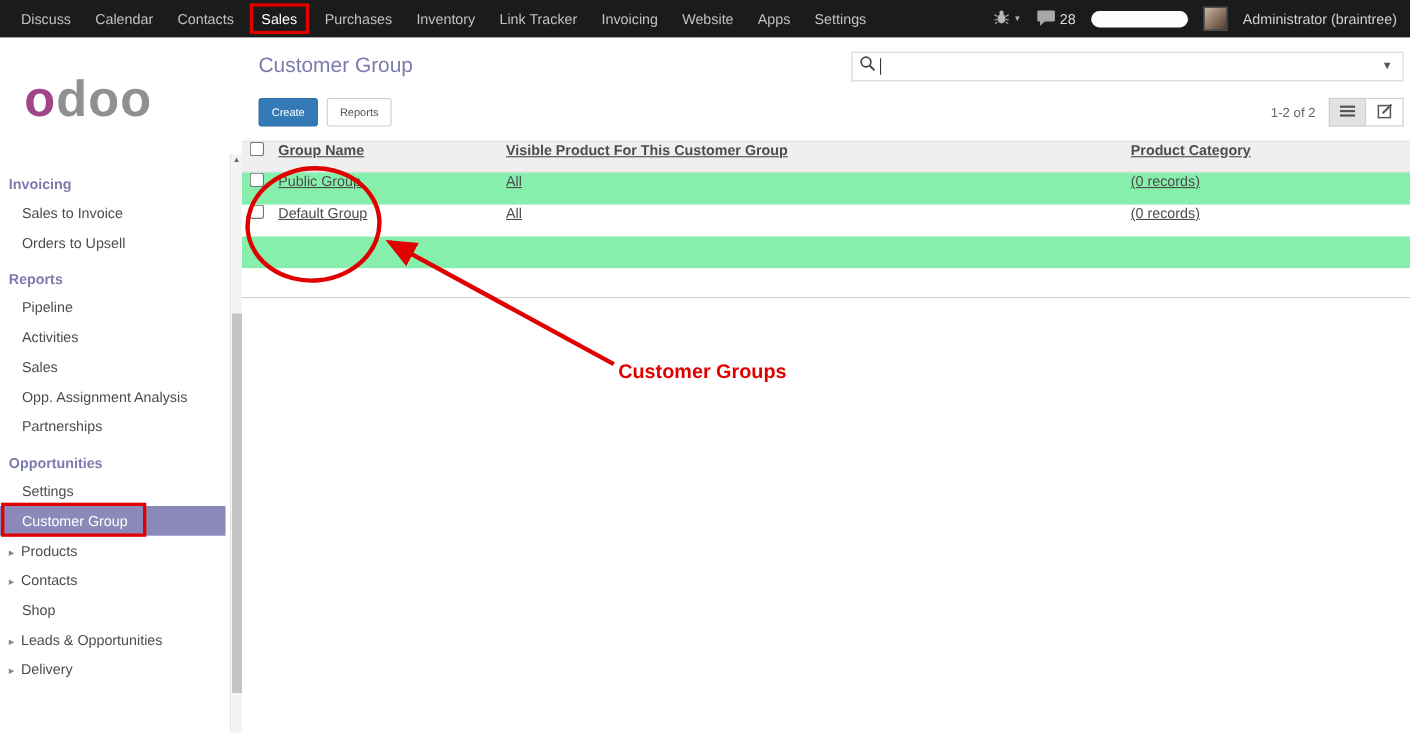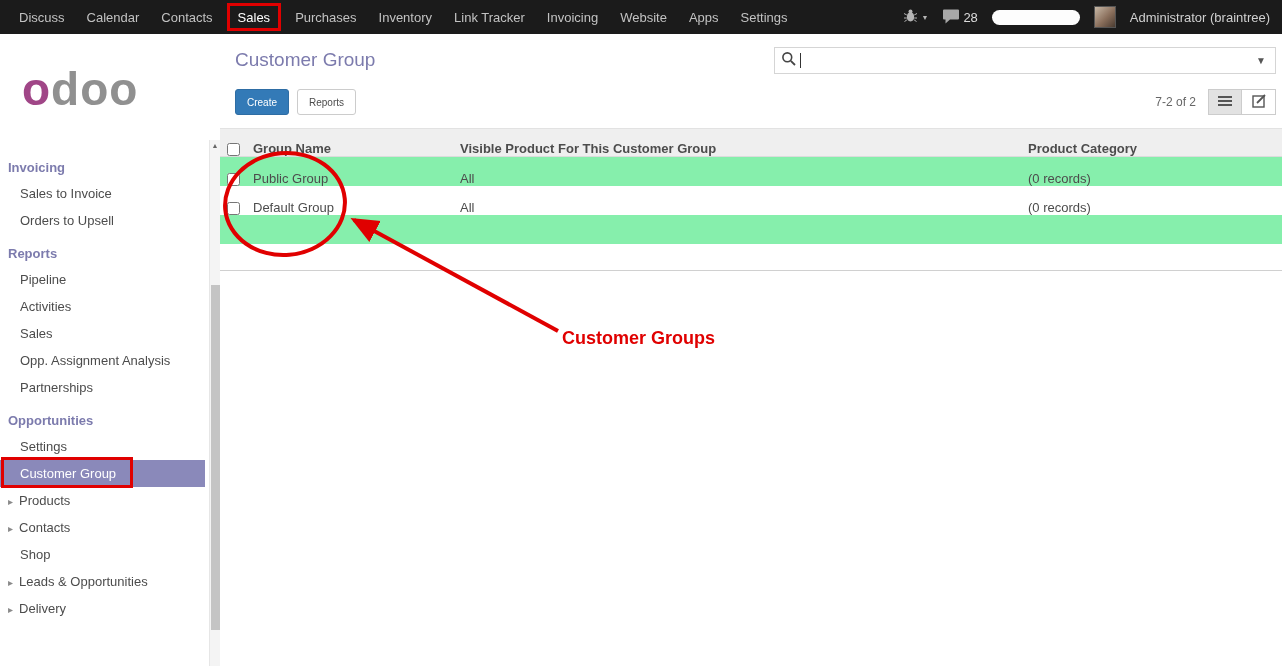--- a/index.html
+++ b/index.html
@@ -62,21 +62,21 @@
   .btn-default{background:#fff;border-color:#ccc;color:#4c4c4c;margin-left:8px;}
   .cp-right{margin-left:auto;display:flex;align-items:center;gap:12px;}
   .pager{font-size:12px;color:#666;}
   .switcher{display:flex;}
   .sw{width:34px;height:26px;border:1px solid #ccc;background:#fff;display:flex;
     align-items:center;justify-content:center;cursor:pointer;padding:0;}
   .sw.active{background:#e2e2e2;}
   .sw + .sw{border-left:none;}
   
   .listview{margin-top:2px;}
-  .lrow{display:flex;align-items:flex-end;font-size:13px;color:#4c4c4c;}
+  .lrow{display:flex;align-items:flex-start;font-size:13px;color:#4c4c4c;text-decoration:underline;}
   .lhead{background:#efefef;font-weight:bold;height:27px;
     border-top:1px solid #e2e2e2;border-bottom:1px solid #dcdcdc;}
   .r{height:29px;}
   .stripe{background:#86efac;}
   .r-last{height:26px;border-bottom:1px solid #d0d0d0;background:#fff;}
   .c-check{width:26px;display:flex;justify-content:center;}
   .c-check input{margin:0;width:13px;height:13px;}
   .c-name{width:214px;padding-left:7px;box-sizing:border-box;}
   .c-vis{width:568px;}
   .c-cat{flex:1;}
@@ -180,21 +180,21 @@
       </span>
       <span class="text-cursor"></span>
       <input class="search-input" type="text" style="">
       <span class="sv-caret">▼</span>
     </div>
   </div>
   <div class="cp-bottom">
     <button class="btn btn-primary">Create</button>
     <button class="btn btn-default">Reports</button>
     <div class="cp-right">
-      <span class="pager">7-2 of 2</span>
+      <span class="pager">1-2 of 2</span>
       <div class="switcher">
         <button class="sw active">
           <span>
             <svg width="14" height="12" viewBox="0 0 14 12">
               <rect x="0" y="1" width="14" height="2" fill="#555"></rect>
               <rect x="0" y="5" width="14" height="2" fill="#555"></rect>
               <rect x="0" y="9" width="14" height="2" fill="#555"></rect>
             </svg>
           </span>
         </button>

